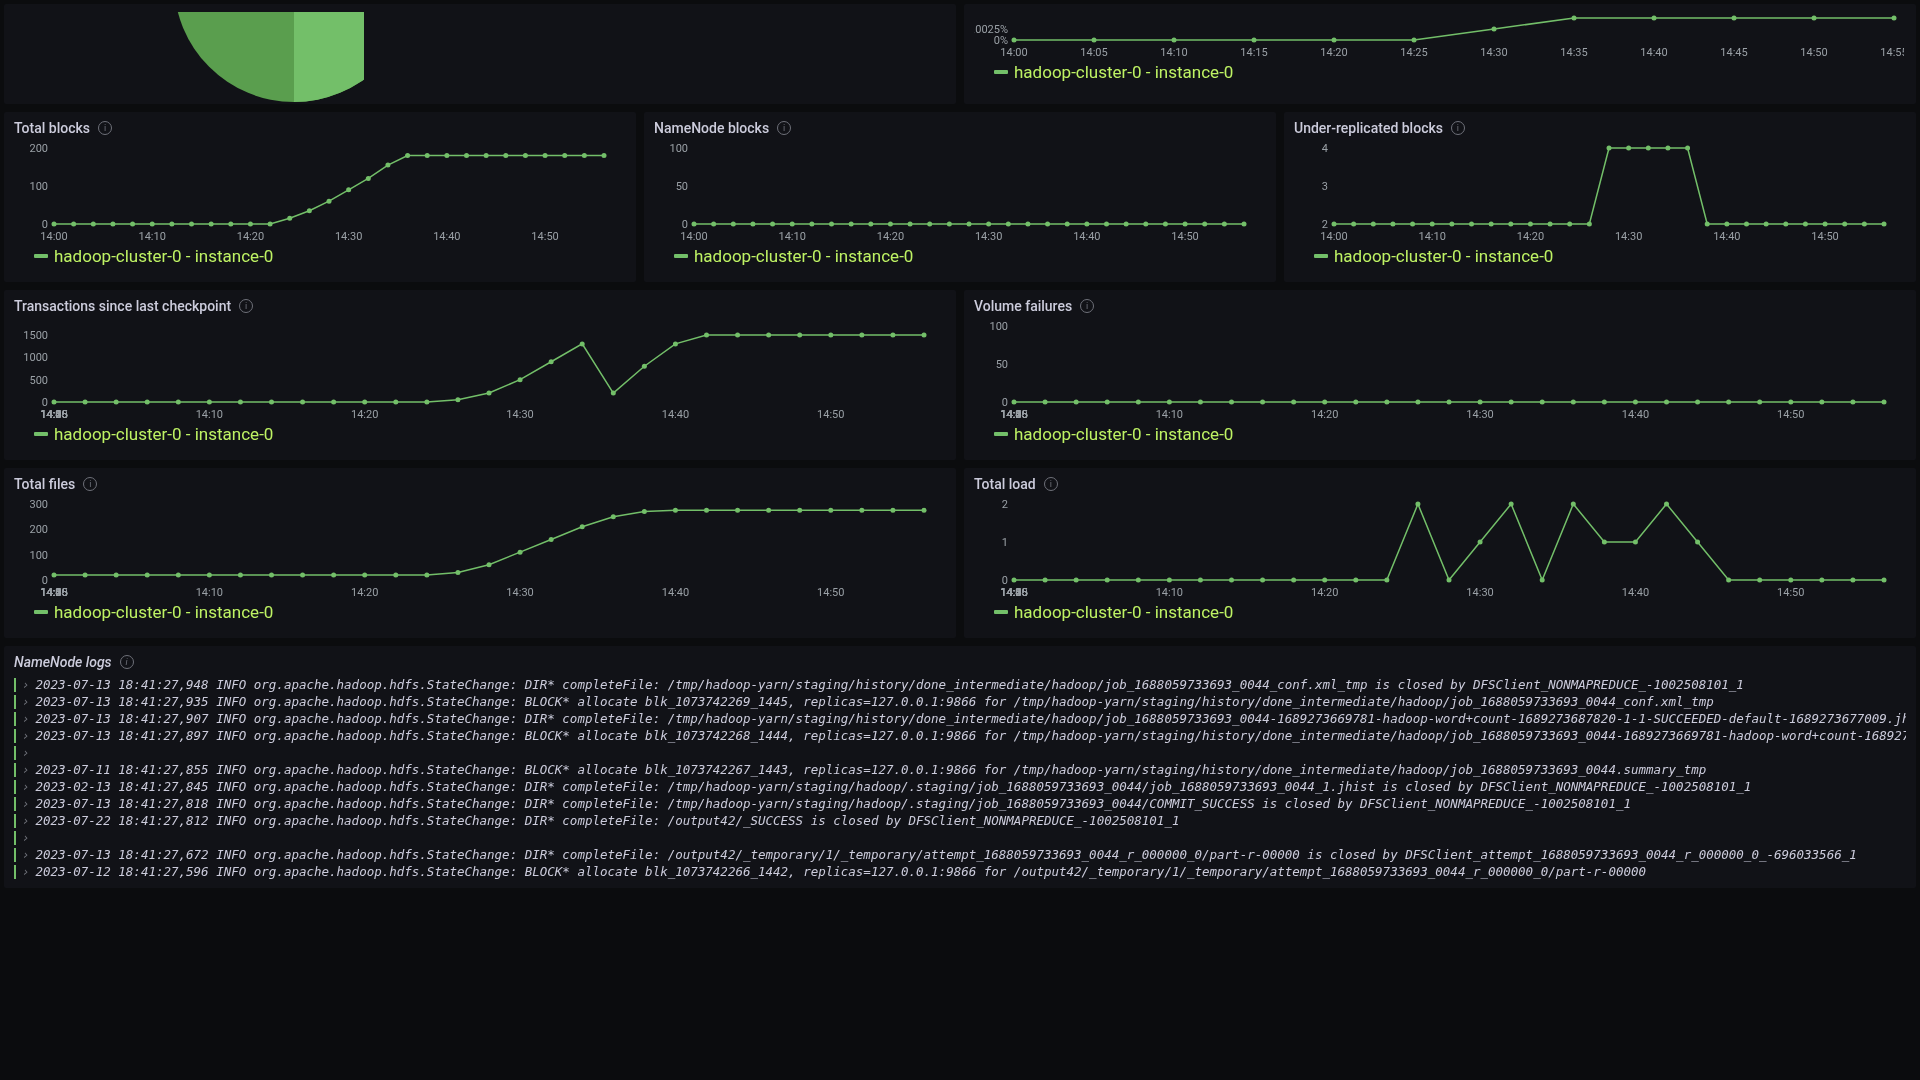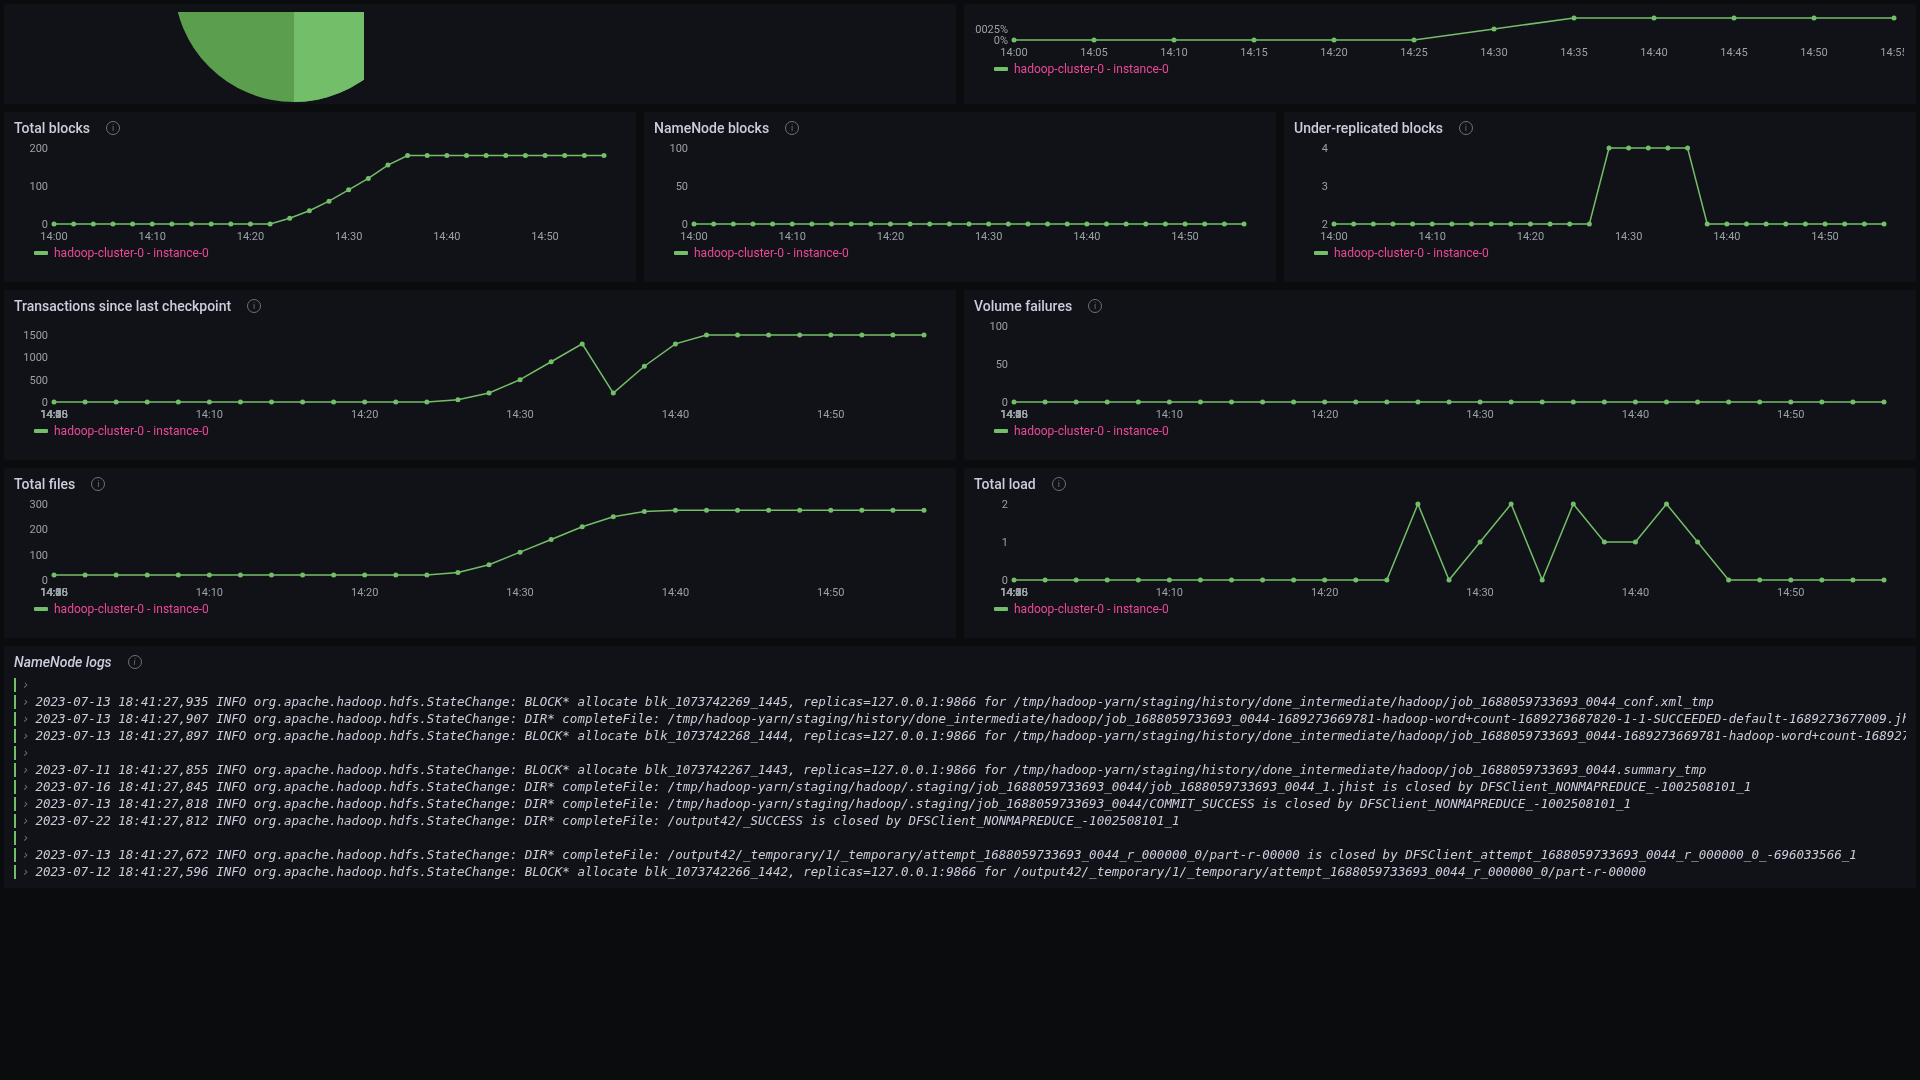--- a/index.html
+++ b/index.html
@@ -16,40 +16,40 @@
 .row { display: flex; gap: 8px; margin-bottom: 8px; }
 .panel {
   background: #111217;
   border-radius: 2px;
   position: relative;
   padding: 8px 10px;
 }
 .panel-header {
   display: flex;
   align-items: center;
-  gap: 16px;
+  gap: 8px;
   margin-bottom: 6px;
 }
 .panel-title { color: #ccccdc; font-size: 14px; font-weight: 500; }
 .info-icon {
   width: 14px; height: 14px;
   border: 1px solid #6e7079;
   border-radius: 50%;
   display: inline-flex; align-items: center; justify-content: center;
   font-size: 9px; color: #6e7079;
   cursor: pointer;
 }
 .chart-area { position: relative; }
 svg.chart { display: block; }
 .axis-label { font-size: 11px; fill: #9aa0a6; font-family: inherit; }
 .series-line { stroke: #73bf69; stroke-width: 1.5; fill: none; }
 .series-point { fill: #73bf69; r: 2.5; }
 .legend { display: flex; align-items: center; gap: 6px; margin-top: 4px; margin-left: 20px; }
 .legend-swatch { width: 14px; height: 4px; background: #73bf69; border-radius: 1px; }
-.legend-label { font-size: 12px; color: #ec4899; }
+.legend-label { font-size: 17px; color: #bef264; }
 
 
 .top-pie { flex: 1; height: 100px; overflow: hidden; }
 .pie-svg { margin-left: 110px; }
 .top-pct { flex: 1; height: 100px; }
 
 
 .small-chart { flex: 1; height: 170px; }
 
 .mid-chart { flex: 1; height: 170px; }
@@ -521,20 +521,21 @@
   <div class="row">
     <div class="panel logs-panel">
       <div class="panel-header">
         <span class="panel-title">NameNode logs</span>
         <span class="info-icon">i</span>
       </div>
       <div id="logs-list">
           <div class="log-line">
             <span class="log-marker"></span>
             <span class="log-caret">›</span>
+            <span>2023-07-13 18:41:27,948 INFO org.apache.hadoop.hdfs.StateChange: DIR* completeFile: /tmp/hadoop-yarn/staging/history/done_intermediate/hadoop/job_1688059733693_0044_conf.xml_tmp is closed by DFSClient_NONMAPREDUCE_-1002508101_1</span>
           </div>
           <div class="log-line">
             <span class="log-marker"></span>
             <span class="log-caret">›</span>
             <span>2023-07-13 18:41:27,935 INFO org.apache.hadoop.hdfs.StateChange: BLOCK* allocate blk_1073742269_1445, replicas=127.0.0.1:9866 for /tmp/hadoop-yarn/staging/history/done_intermediate/hadoop/job_1688059733693_0044_conf.xml_tmp</span>
           </div>
           <div class="log-line">
             <span class="log-marker"></span>
             <span class="log-caret">›</span>
             <span>2023-07-13 18:41:27,907 INFO org.apache.hadoop.hdfs.StateChange: DIR* completeFile: /tmp/hadoop-yarn/staging/history/done_intermediate/hadoop/job_1688059733693_0044-1689273669781-hadoop-word+count-1689273687820-1-1-SUCCEEDED-default-1689273677009.jhist_tmp</span>
@@ -549,21 +550,21 @@
             <span class="log-caret">›</span>
           </div>
           <div class="log-line">
             <span class="log-marker"></span>
             <span class="log-caret">›</span>
             <span>2023-07-11 18:41:27,855 INFO org.apache.hadoop.hdfs.StateChange: BLOCK* allocate blk_1073742267_1443, replicas=127.0.0.1:9866 for /tmp/hadoop-yarn/staging/history/done_intermediate/hadoop/job_1688059733693_0044.summary_tmp</span>
           </div>
           <div class="log-line">
             <span class="log-marker"></span>
             <span class="log-caret">›</span>
-            <span>2023-07-16 18:41:27,845 INFO org.apache.hadoop.hdfs.StateChange: DIR* completeFile: /tmp/hadoop-yarn/staging/hadoop/.staging/job_1688059733693_0044/job_1688059733693_0044_1.jhist is closed by DFSClient_NONMAPREDUCE_-1002508101_1</span>
+            <span>2023-02-13 18:41:27,845 INFO org.apache.hadoop.hdfs.StateChange: DIR* completeFile: /tmp/hadoop-yarn/staging/hadoop/.staging/job_1688059733693_0044/job_1688059733693_0044_1.jhist is closed by DFSClient_NONMAPREDUCE_-1002508101_1</span>
           </div>
           <div class="log-line">
             <span class="log-marker"></span>
             <span class="log-caret">›</span>
             <span>2023-07-13 18:41:27,818 INFO org.apache.hadoop.hdfs.StateChange: DIR* completeFile: /tmp/hadoop-yarn/staging/hadoop/.staging/job_1688059733693_0044/COMMIT_SUCCESS is closed by DFSClient_NONMAPREDUCE_-1002508101_1</span>
           </div>
           <div class="log-line">
             <span class="log-marker"></span>
             <span class="log-caret">›</span>
             <span>2023-07-22 18:41:27,812 INFO org.apache.hadoop.hdfs.StateChange: DIR* completeFile: /output42/_SUCCESS is closed by DFSClient_NONMAPREDUCE_-1002508101_1</span>

